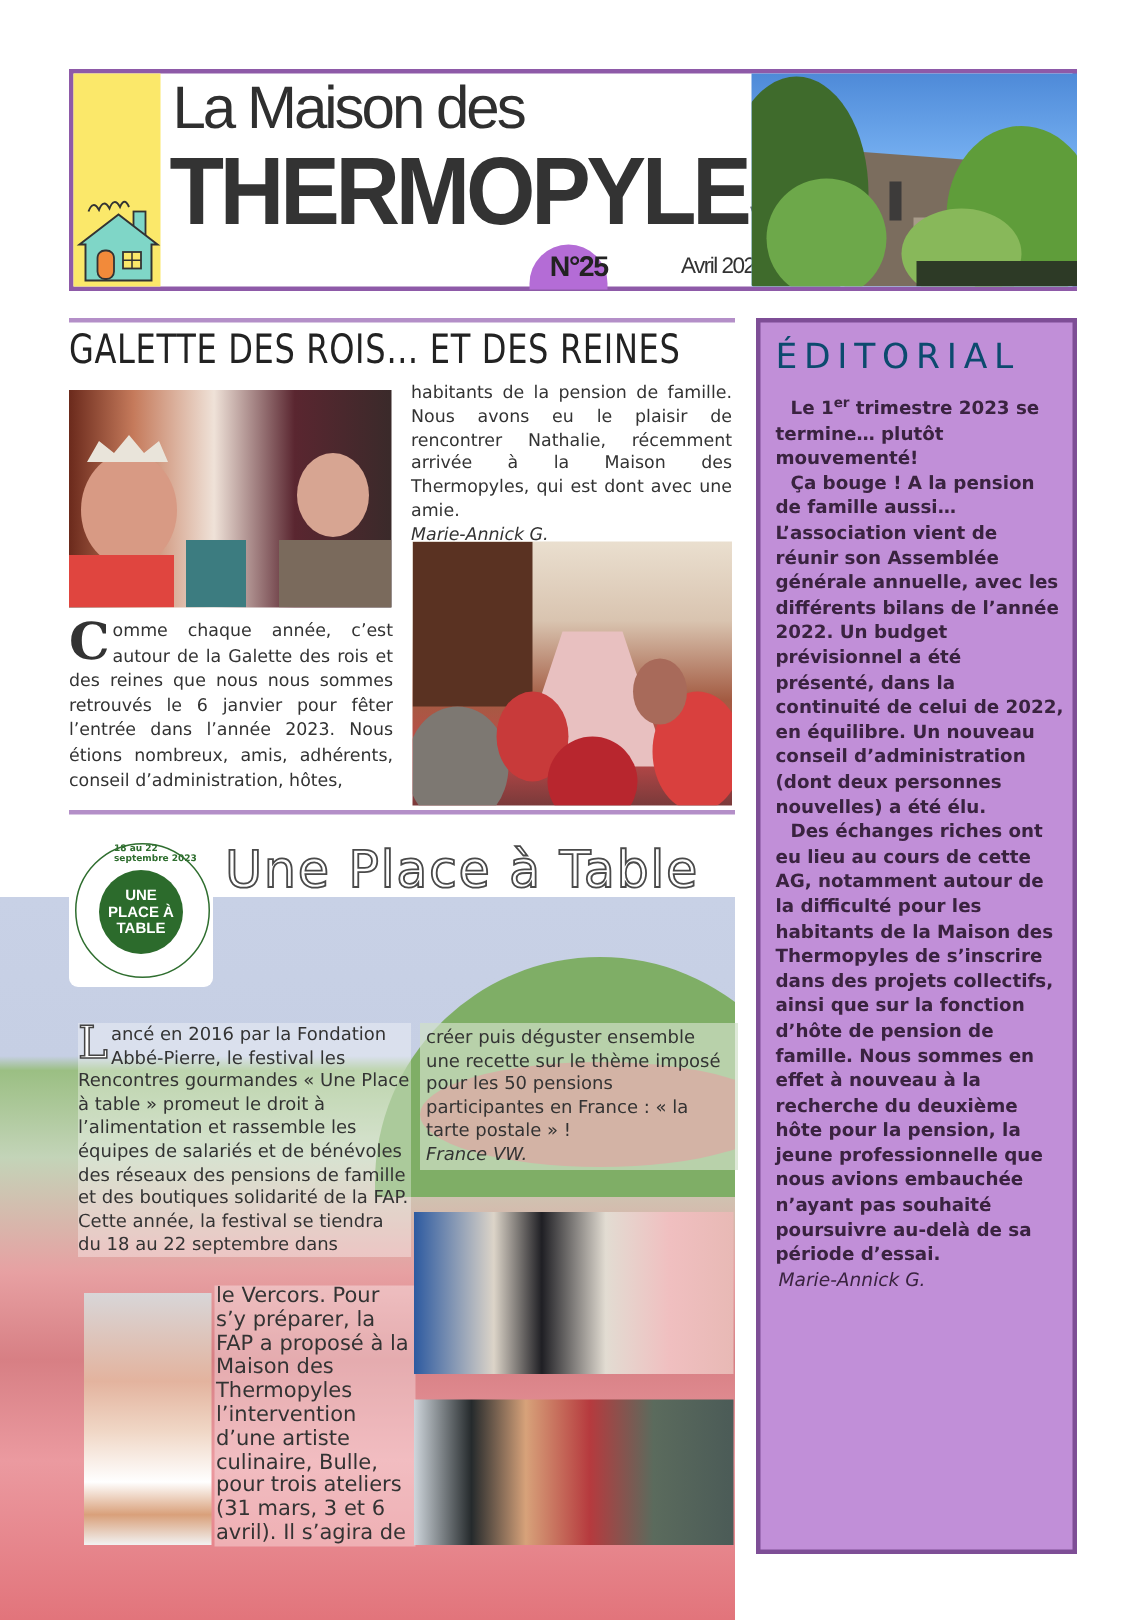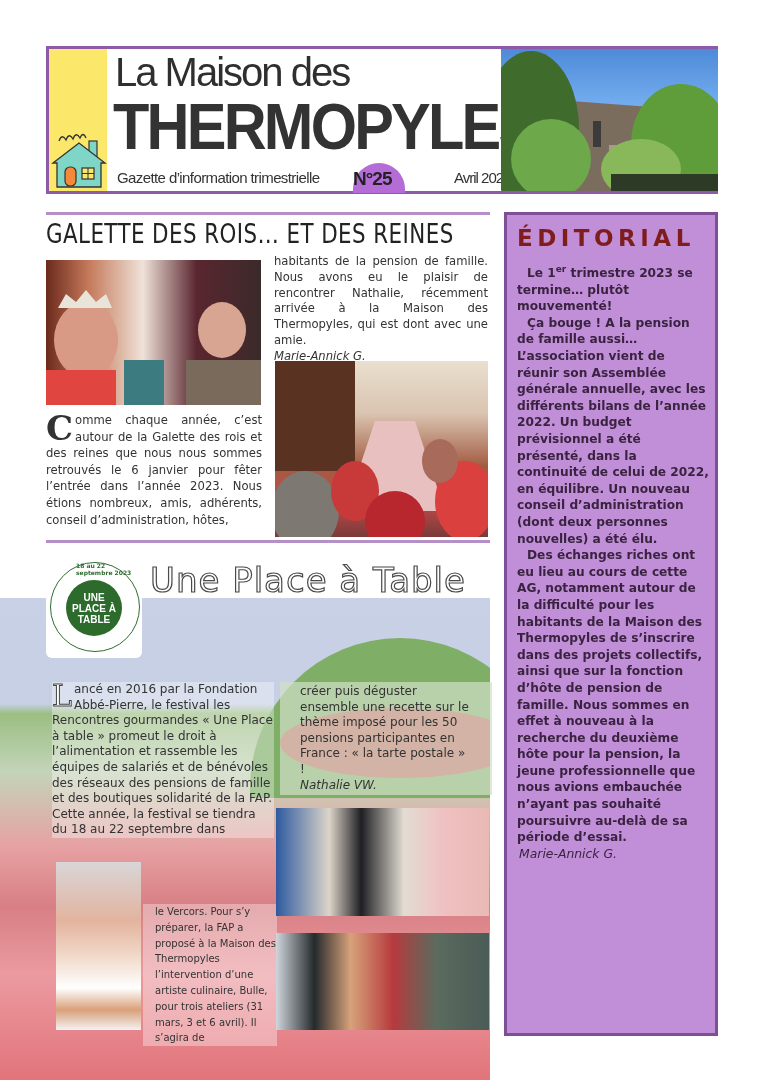--- a/index.html
+++ b/index.html
@@ -6,21 +6,21 @@
   html, body { width: 764px; height: 1080px; background: #ffffff; overflow: hidden; }
   body { position: relative; font-family: "DejaVu Sans", sans-serif; color: #2b2b2b; }
 
   
   .masthead { position: absolute; left: 46px; top: 46px; width: 672px; height: 148px; border: 3px solid #8e5aa8; background: #fff; }
   .mast-yellow { position: absolute; left: 0; top: 0; width: 58px; height: 142px; background: #fbe86a; }
   .house { position: absolute; left: 2px; top: 78px; width: 56px; height: 62px; }
   .mast-title1 { position: absolute; left: 66px; top: 0px; font-family: "Liberation Sans", sans-serif; font-size: 40px; letter-spacing: -2px; color: #2f2f2f; line-height: 46px; }
   .mast-title2 { position: absolute; left: 64px; top: 42px; font-family: "Liberation Sans", sans-serif; font-weight: bold; font-size: 64px; letter-spacing: -3px; color: #333; line-height: 72px; transform: scaleX(0.93); transform-origin: left; }
   .mast-sub { position: absolute; left: 68px; top: 120px; font-family: "Liberation Sans", sans-serif; font-size: 15px; letter-spacing: -0.6px; color: #333; }
-  .mast-issue { position: absolute; left: 304px; top: 114px; width: 52px; height: 30px; border-radius: 26px 26px 0 0; background: #b46cd6; color: #222; font-family: "Liberation Sans", sans-serif; font-weight: bold; font-size: 19px; text-align: left; line-height: 32px; letter-spacing: -1px; }
+  .mast-issue { position: absolute; left: 304px; top: 114px; width: 52px; height: 30px; border-radius: 26px 26px 0 0; background: #b46cd6; color: #222; font-family: "Liberation Sans", sans-serif; font-weight: bold; font-size: 19px; text-align: right; line-height: 32px; letter-spacing: -1px; }
   .mast-date { position: absolute; left: 381px; top: 120px; font-family: "Liberation Sans", sans-serif; font-size: 15px; letter-spacing: -1px; color: #333; margin-left: 24px; }
   .mast-photo { position: absolute; left: 452px; top: 0; width: 217px; height: 142px; overflow: hidden; background: linear-gradient(180deg, #4e8ad8 0%, #74aef0 40%, #87b9ea 55%); }
 
   
   .rule-top { position: absolute; left: 46px; top: 212px; width: 444px; height: 3px; background: #b48fc8; }
   .galette-title { position: absolute; left: 46px; top: 218px; width: 444px; font-family: "DejaVu Sans Condensed", "DejaVu Sans", sans-serif; font-size: 27px; letter-spacing: 0.5px; color: #222; font-weight: normal; transform: scaleX(0.88); transform-origin: left; white-space: nowrap; }
   .photo { position: absolute; overflow: hidden; }
   .photo-kings { left: 46px; top: 260px; width: 215px; height: 145px; background: linear-gradient(90deg, #6b2a1c 0%, #c57a5b 20%, #efe2d8 45%, #5a2630 70%, #3a2a2a 100%); }
   .photo-dinner { left: 275px; top: 361px; width: 213px; height: 176px; background: linear-gradient(180deg, #eadfcf 0%, #d9c4b0 30%, #a35b42 60%, #c24a4a 80%, #7a3a3a 100%); }
   .gal-text-right { position: absolute; left: 274px; top: 254px; width: 214px; font-size: 11.6px; line-height: 15.8px; text-align: justify; color: #333; }
@@ -33,30 +33,30 @@
   .upt-bg { position: absolute; left: 0; top: 598px; width: 490px; height: 482px; overflow: hidden;
     background: linear-gradient(180deg, #c8d1e6 0%, #c6cfe4 22%, #9bbf83 24%, #c3d4b8 36%, #e7a0a2 52%, #d77f84 64%, #eb9aa0 78%, #e2747b 100%); }
   .upt-hill { position: absolute; left: 250px; top: 40px; width: 300px; height: 160px; border-radius: 150px 150px 0 0; background: #7fae66; }
   .upt-table { position: absolute; left: 280px; top: 110px; width: 240px; height: 70px; border-radius: 50%; background: #d94b55; }
   .upt-logo { position: absolute; left: 46px; top: 558px; width: 96px; height: 100px; background: #fff; border-radius: 6px; }
   .logo-ring { position: absolute; left: 4px; top: 4px; width: 90px; height: 90px; border: 1.5px solid #2f6e2f; border-radius: 50%; }
   .logo-plate { position: absolute; left: 20px; top: 22px; width: 56px; height: 56px; background: #2c6b2c; border-radius: 50%; color: #fff; font-family: "Liberation Sans", sans-serif; font-weight: bold; font-size: 10px; text-align: center; line-height: 11px; padding-top: 12px; }
   .logo-arc { position: absolute; left: 30px; top: 4px; font-size: 6px; color: #2f6e2f; font-weight: bold; }
   .upt-title { position: absolute; left: 150px; top: 560px; font-family: "DejaVu Sans", sans-serif; font-size: 34px; color: #fff; -webkit-text-stroke: 1.2px #4a4a4a; letter-spacing: 1px; white-space: nowrap; }
   .upt-text-left { position: absolute; left: 52px; top: 682px; width: 222px; font-size: 12px; line-height: 15.6px; color: #333; background: rgba(255,255,255,0.35); }
-  .upt-text-left2 { position: absolute; left: 143px; top: 904px; width: 134px; font-size: 10px; line-height: 15.8px; color: #333; background: rgba(255,255,255,0.35); padding-left: 12px; }
-  .upt-text-right { position: absolute; left: 280px; top: 682px; width: 212px; font-size: 12px; line-height: 15.6px; color: #333; background: rgba(208,224,200,0.7); padding: 2px 20px; }
+  .upt-text-left2 { position: absolute; left: 143px; top: 857px; width: 134px; font-size: 14px; line-height: 15.8px; color: #333; background: rgba(255,255,255,0.35); padding-left: 1px; }
+  .upt-text-right { position: absolute; left: 280px; top: 682px; width: 212px; font-size: 12px; line-height: 15.6px; color: #333; background: rgba(208,224,200,0.7); padding: 2px 4px; }
   .dropL { float: left; font-family: "DejaVu Serif", serif; font-size: 30px; line-height: 28px; color: #fff; -webkit-text-stroke: 1px #444; margin-right: 2px; }
   .photo-cook1 { left: 56px; top: 862px; width: 85px; height: 168px; background: linear-gradient(180deg, #d8d6d8 0%, #e3b39e 35%, #f0d7c6 55%, #ffffff 75%, #d9a07a 88%, #f2f2f2 100%); }
   .photo-cook2 { left: 276px; top: 808px; width: 213px; height: 108px; background: linear-gradient(90deg, #2d5aa0 0%, #dcd4c8 25%, #1f1f24 40%, #e2dcd2 60%, #f0bfc0 80%, #e8b9b5 100%); }
   .photo-cook3 { left: 276px; top: 933px; width: 213px; height: 97px; background: linear-gradient(90deg, #cfd6dc 0%, #252a2c 18%, #d7a27a 35%, #b63a3e 55%, #5b6b5d 75%, #4b5b57 100%); }
 
   
   .editorial { position: absolute; left: 504px; top: 212px; width: 214px; height: 824px; background: #c18fd8; border: 3px solid #7e4e96; }
-  .ed-title { font-family: "DejaVu Sans", sans-serif; font-weight: bold; font-size: 23px; letter-spacing: 4.5px; color: #7f1d1d; padding: 10px 0 0 10px; white-space: nowrap; }
+  .ed-title { font-family: "DejaVu Sans", sans-serif; font-weight: normal; font-size: 23px; letter-spacing: 4.5px; color: #0c4a6e; padding: 10px 0 0 10px; white-space: nowrap; }
   .ed-body { padding: 10px 6px 0 10px; font-family: "DejaVu Sans", sans-serif; font-weight: bold; font-size: 12.2px; line-height: 16.6px; color: #3a2340; }
   .ed-body p { margin: 0; }
   .ed-body .ind { text-indent: 10px; }
   .ed-sig { margin-top: 18px; font-style: italic; font-weight: normal; font-size: 12.4px; padding-left: 2px; }
   sup { font-size: 9px; }
 </style>
 </head>
 <body>
 
 <div class="masthead">
@@ -65,21 +65,20 @@
     <path d="M8 14 q3 -8 7 -1 q3 -8 7 -1 q3 -8 7 -1 q3 -7 6 0" stroke="#333" stroke-width="1.3" fill="none"></path>
     <rect x="38" y="14" width="8" height="18" fill="#7fd6c7" stroke="#333" stroke-width="1.2"></rect>
     <polygon points="2,36 28,16 54,36 50,36 50,60 6,60 6,36" fill="#7fd6c7" stroke="#333" stroke-width="1.3"></polygon>
     <rect x="14" y="40" width="11" height="19" rx="5" fill="#f28a3a" stroke="#333" stroke-width="1.2"></rect>
     <rect x="31" y="41" width="12" height="11" fill="#fbe86a" stroke="#333" stroke-width="1.2"></rect>
     <line x1="37" y1="41" x2="37" y2="52" stroke="#333" stroke-width="1"></line>
     <line x1="31" y1="46.5" x2="43" y2="46.5" stroke="#333" stroke-width="1"></line>
   </svg>
   <div class="mast-title1">La Maison des</div>
   <div class="mast-title2">THERMOPYLES</div>
-  <div class="mast-sub">Gazette d’information trimestrielle</div>
   <div class="mast-issue">N°25</div>
   <div class="mast-date">Avril 2023</div>
   <div class="mast-photo">
     <svg width="217" height="142" viewBox="0 0 217 142">
       <polygon points="70,52 150,58 170,70 175,142 62,142" fill="#7b6d5e"></polygon>
       <rect x="92" y="72" width="8" height="26" fill="#3d3b3a"></rect>
       <rect x="108" y="96" width="10" height="24" fill="#a89b8a"></rect>
       <ellipse cx="30" cy="80" rx="48" ry="78" fill="#3f6b2c"></ellipse>
       <ellipse cx="50" cy="110" rx="40" ry="40" fill="#6da84a"></ellipse>
       <ellipse cx="180" cy="95" rx="50" ry="60" fill="#5f9d3a"></ellipse>
@@ -136,21 +135,21 @@
   <div class="logo-plate">UNE PLACE À TABLE</div>
 </div>
 <div class="upt-title">Une Place à Table</div>
 
 <div class="upt-text-left">
   <span class="dropL">L</span><span>ancé en 2016 par la Fondation Abbé-Pierre, le festival les Rencontres gourmandes « Une Place à table » promeut le droit à l’alimentation et rassemble les équipes de salariés et de bénévoles des réseaux des pensions de famille et des boutiques solidarité de la FAP. Cette année, la festival se tiendra du 18 au 22 septembre dans</span>
 </div>
 
 <div class="upt-text-right">
   <span>créer puis déguster ensemble une recette sur le thème imposé pour les 50 pensions participantes en France : « la tarte postale » !</span>
-  <span class="sig">Nathalie VW.</span>
+  <span class="sig">France VW.</span>
 </div>
 
 <div class="photo photo-cook1"></div>
 <div class="upt-text-left2">le Vercors. Pour s’y préparer, la FAP a proposé à la Maison des Thermopyles l’intervention d’une artiste culinaire, Bulle, pour trois ateliers (31 mars, 3 et 6 avril). Il s’agira de</div>
 <div class="photo photo-cook2"></div>
 <div class="photo photo-cook3"></div>
 
 <div class="editorial">
   <div class="ed-title">ÉDITORIAL</div>
   <div class="ed-body">

